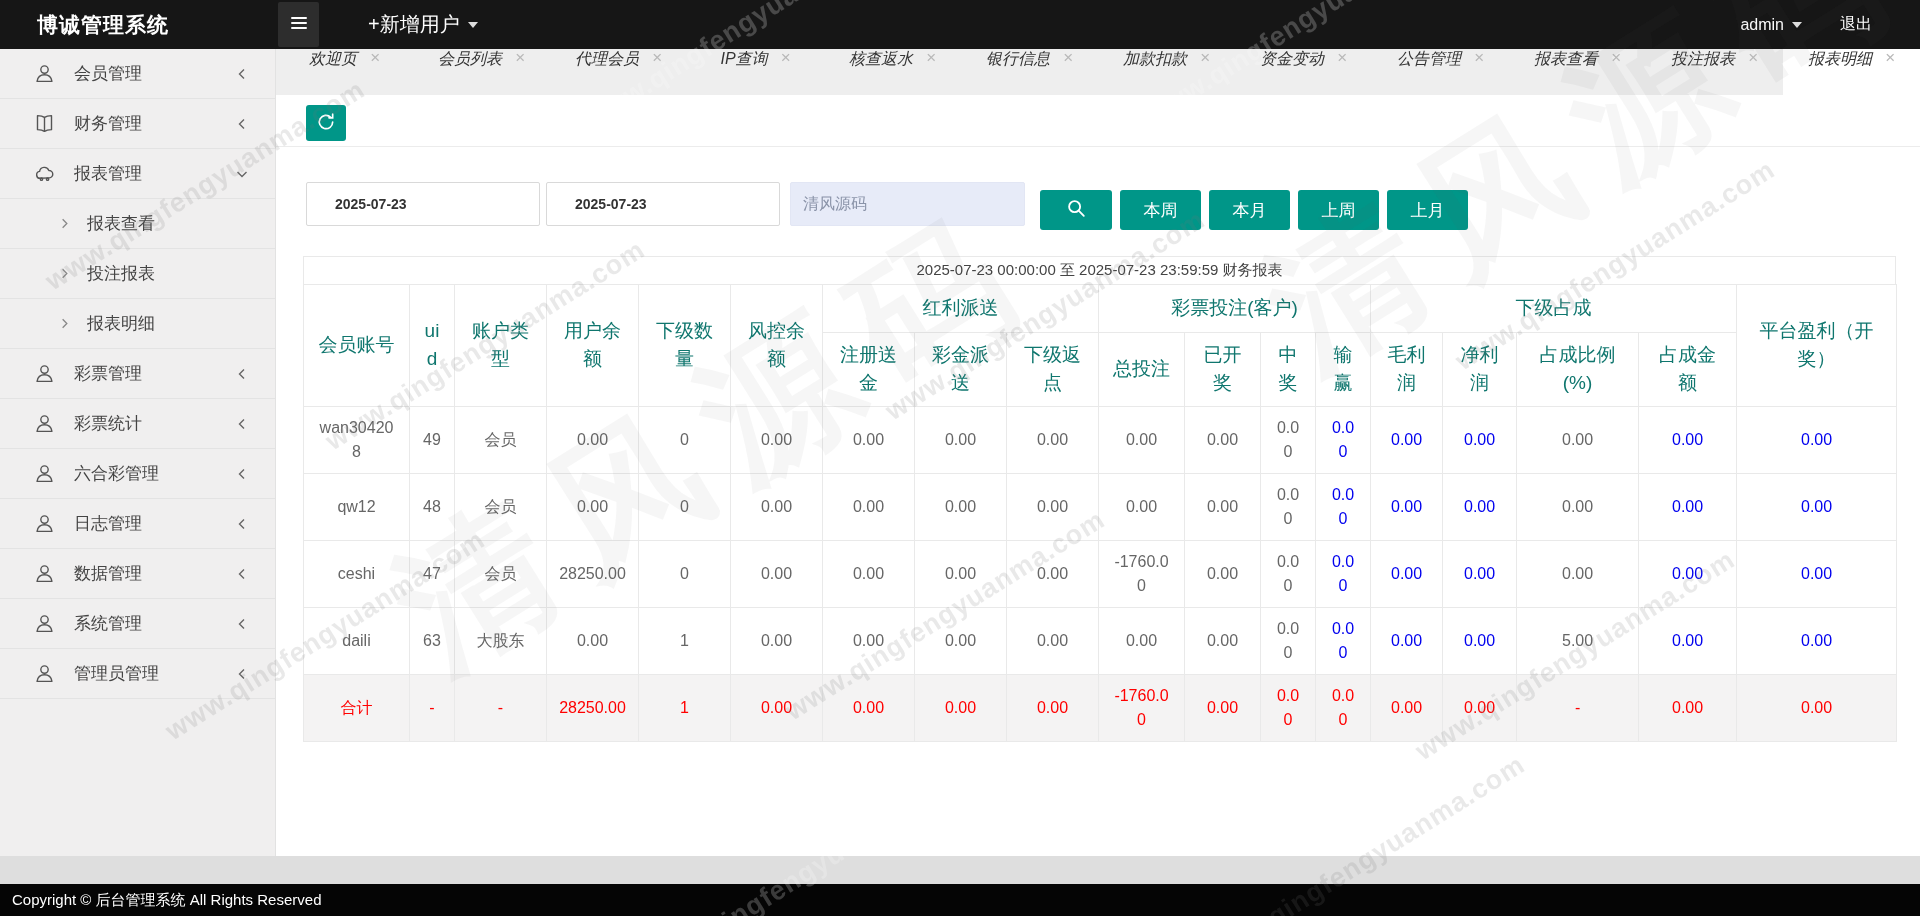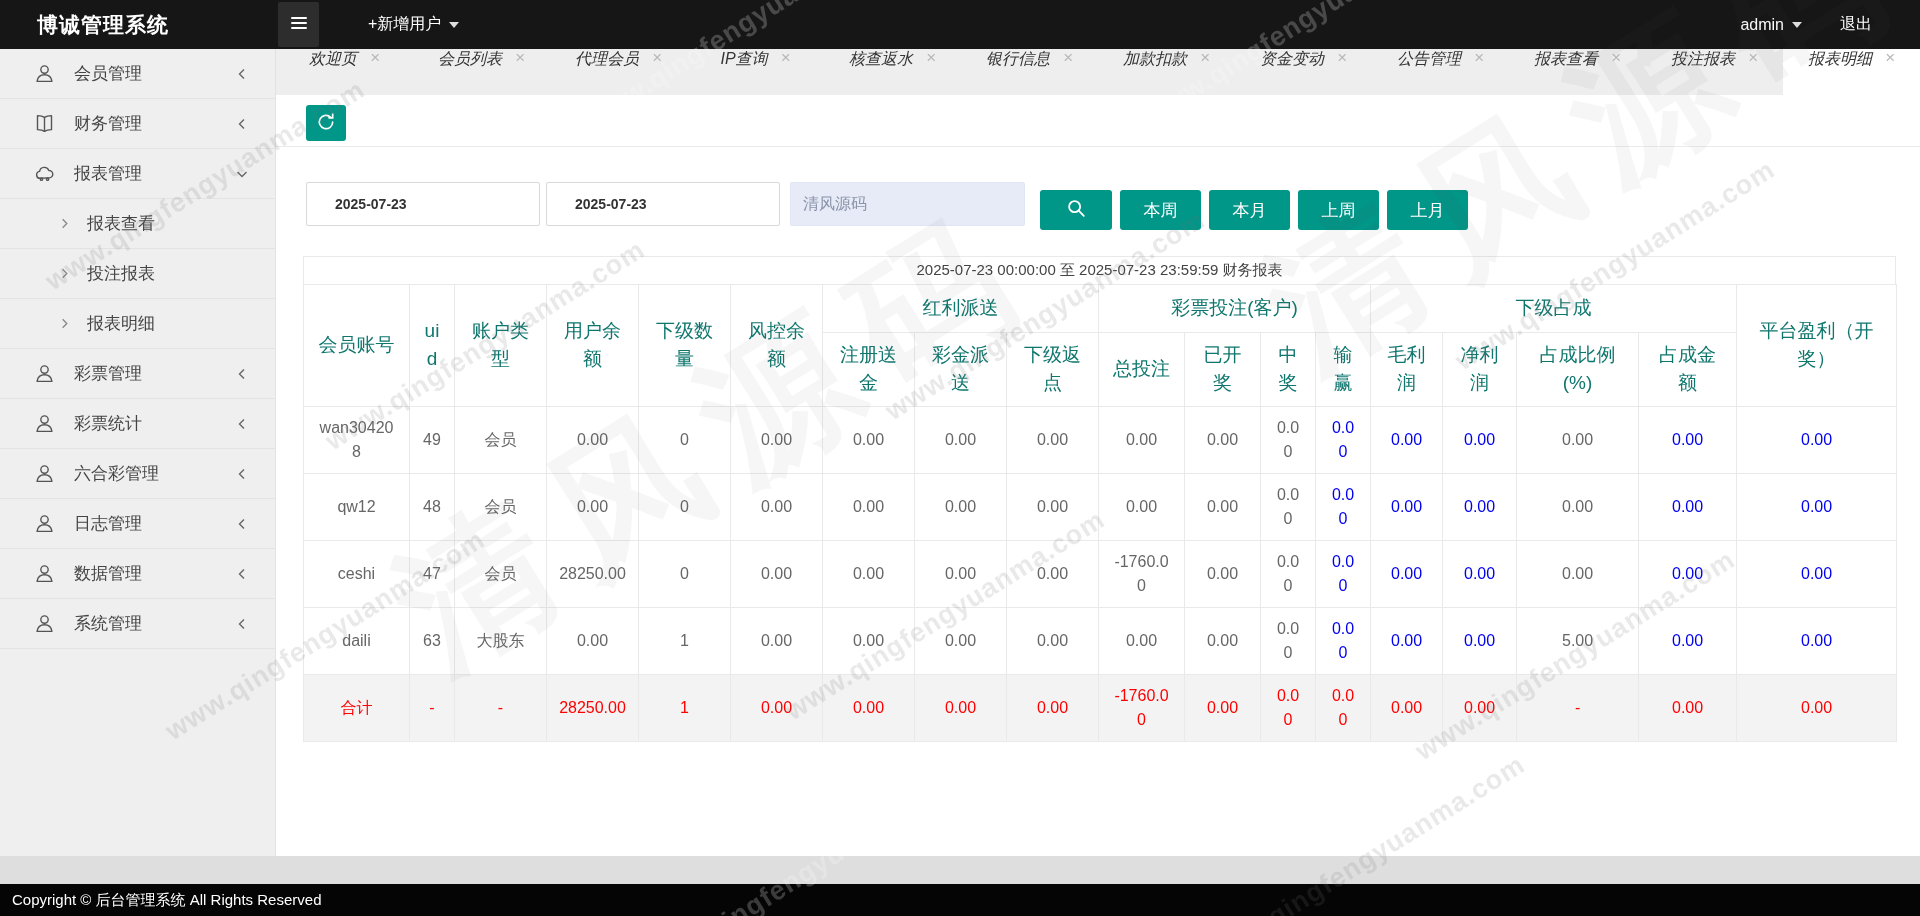--- a/index.html
+++ b/index.html
@@ -6,21 +6,21 @@
   body { margin:0; background:#e9e9e9; font-family:"Liberation Sans","DejaVu Sans",sans-serif; }
   #app { position:relative; width:1920px; height:916px; overflow:hidden; background:#e9e9e9; }
 
   
   .topbar { position:absolute; top:0; left:0; right:0; height:49px; background:#161616; z-index:5; }
   .brand { position:absolute; left:37px; top:0; height:49px; display:flex; align-items:center;
            color:#fff; font-size:21px; font-weight:bold; letter-spacing:1px; }
   .hamburger { position:absolute; left:278px; top:2px; width:41px; height:45px; background:#2d2d2d;
                border:none; border-radius:2px; display:flex; align-items:center; justify-content:center; cursor:pointer; }
   .newuser { position:absolute; left:368px; top:0; height:49px; display:flex; align-items:center;
-             color:#fff; font-size:16px; cursor:pointer; }
+             color:#fff; font-size:20px; cursor:pointer; }
   .caret { width:0; height:0; border-left:5px solid transparent; border-right:5px solid transparent;
            border-top:6px solid #ddd; display:inline-block; margin-left:8px; }
   .admin { position:absolute; right:118px; top:0; height:49px; display:flex; align-items:center;
            color:#fff; font-size:16px; cursor:pointer; }
   .logout { position:absolute; right:48px; top:0; height:49px; display:flex; align-items:center;
             color:#fff; font-size:16px; cursor:pointer; }
 
   
   #sidebar { position:absolute; top:49px; left:0; width:276px; bottom:60px; background:#f0efef;
              border-right:1px solid #e2e2e2; overflow:hidden; }
@@ -253,20 +253,34 @@
         </span>
       </div>
       <div class="side-item">
         <span class="side-icon">
           <svg width="21" height="21" viewBox="0 0 24 24" fill="none" stroke="currentColor" stroke-width="1.6" stroke-linejoin="round">
             <circle cx="12" cy="7.5" r="4.2"></circle>
             <path d="M3.5 21c.8-5 4.4-7.5 8.5-7.5s7.7 2.5 8.5 7.5z"></path>
           </svg>
         </span>
         <span class="side-label">系统管理</span>
+        <span class="side-chev">
+          <svg width="14" height="14" viewBox="0 0 14 14" fill="none" stroke="currentColor" stroke-width="1.4">
+            <polyline points="9,2.5 4.5,7 9,11.5"></polyline>
+          </svg>
+        </span>
+      </div>
+      <div class="side-item">
+        <span class="side-icon">
+          <svg width="21" height="21" viewBox="0 0 24 24" fill="none" stroke="currentColor" stroke-width="1.6" stroke-linejoin="round">
+            <circle cx="12" cy="7.5" r="4.2"></circle>
+            <path d="M3.5 21c.8-5 4.4-7.5 8.5-7.5s7.7 2.5 8.5 7.5z"></path>
+          </svg>
+        </span>
+        <span class="side-label">管理员管理</span>
         <span class="side-chev">
           <svg width="14" height="14" viewBox="0 0 14 14" fill="none" stroke="currentColor" stroke-width="1.4">
             <polyline points="9,2.5 4.5,7 9,11.5"></polyline>
           </svg>
         </span>
       </div>
     </aside>
 
   <div class="main">
     <div id="tabbar" class="tabbar">

